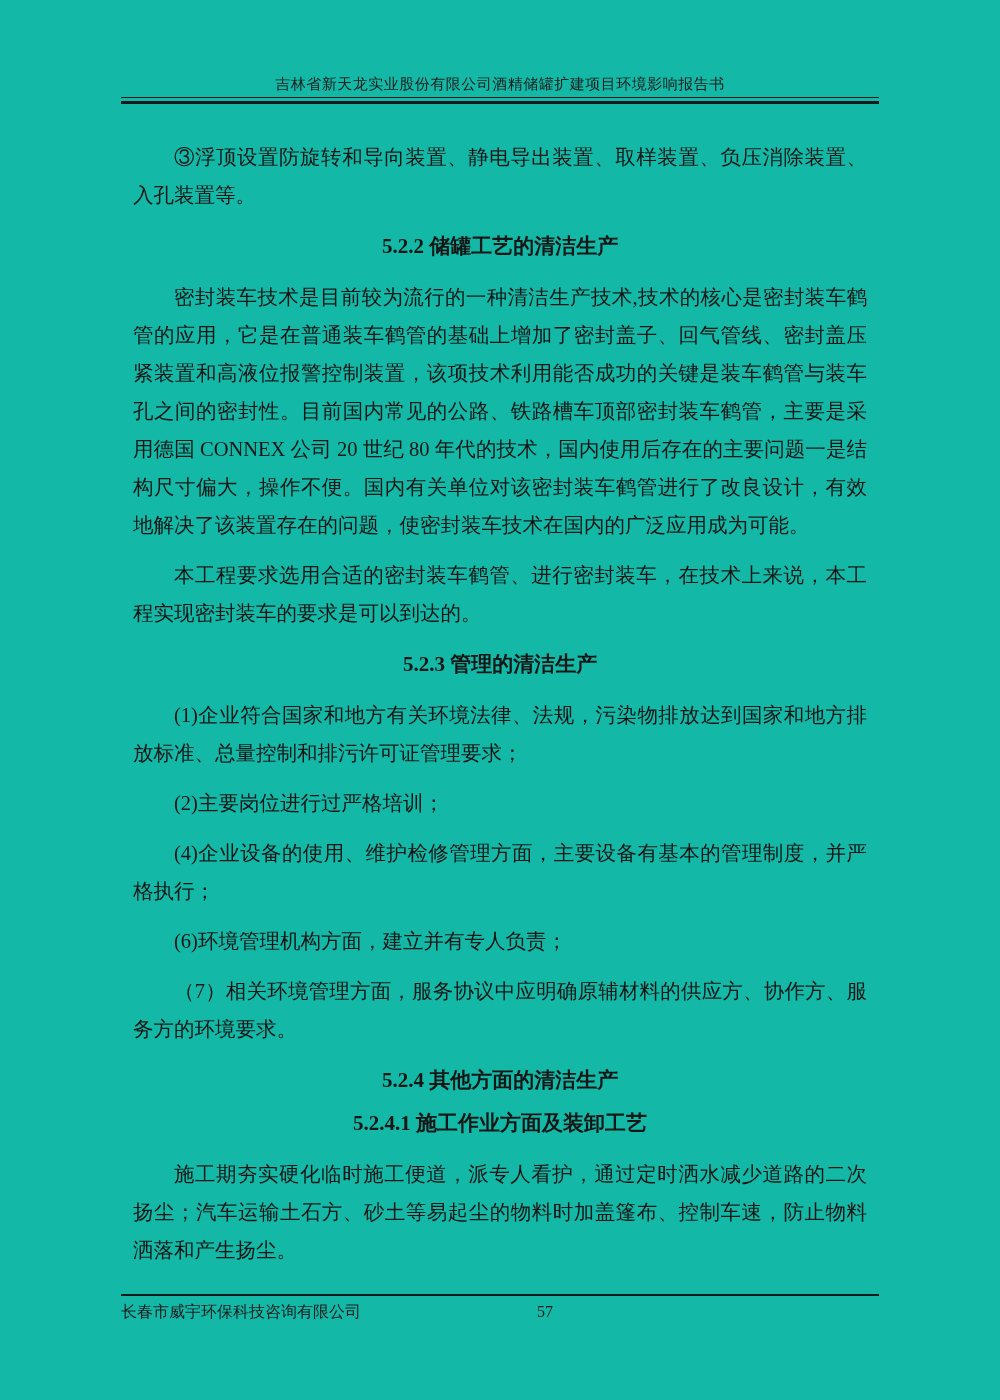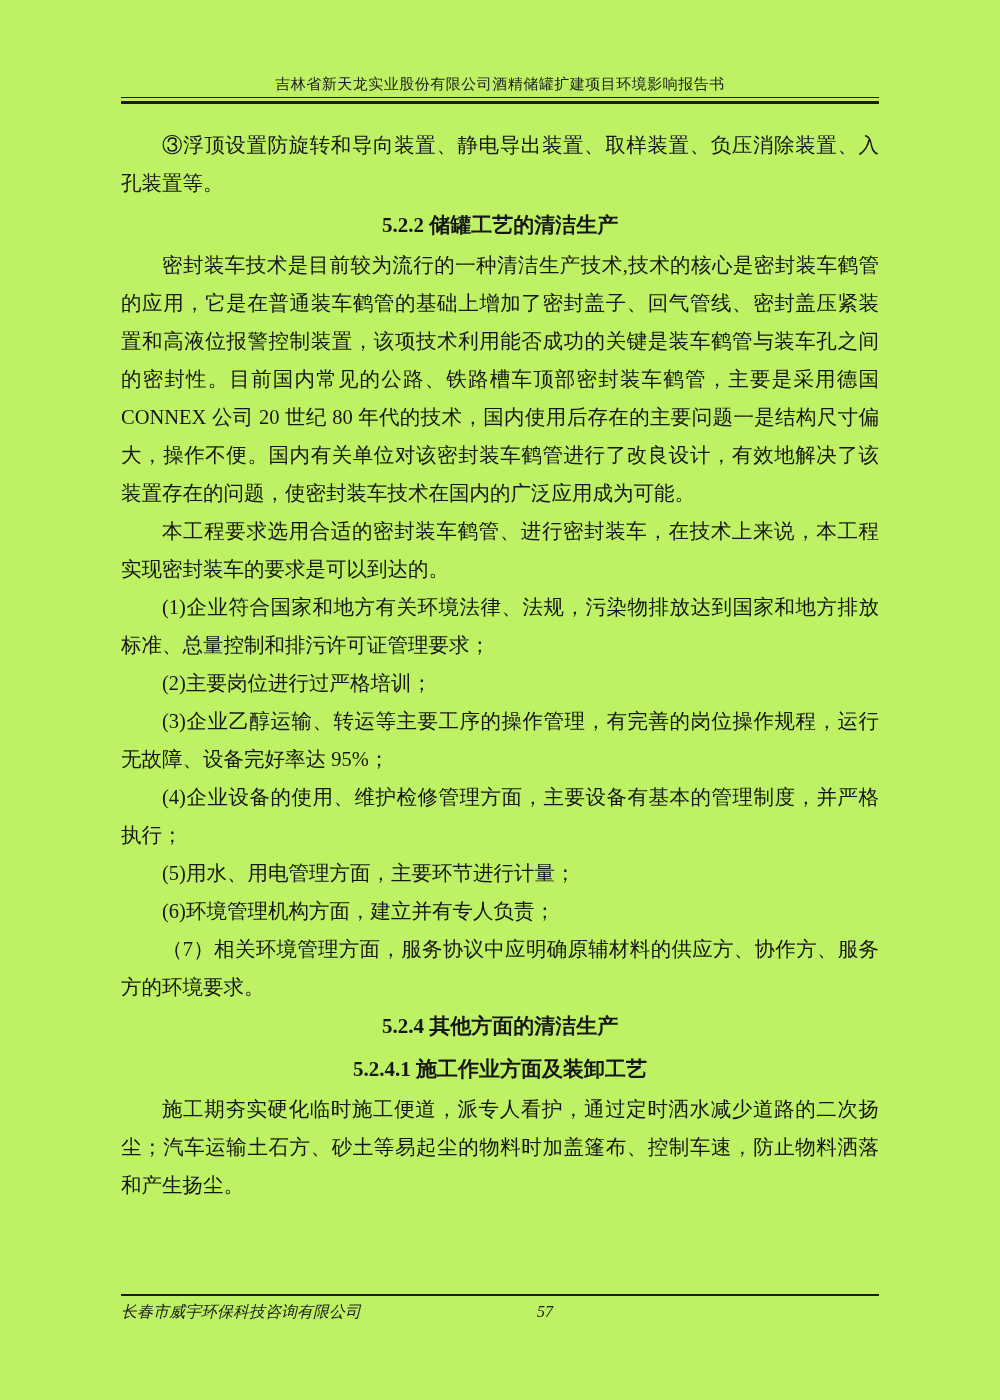--- a/index.html
+++ b/index.html
@@ -4,21 +4,21 @@
 <style>
   html, body {
     margin: 0;
     padding: 0;
     background: #ffffff;
   }
   .page {
     position: relative;
     width: 1000px;
     height: 1400px;
-    background: #bef264;
+    background: #14b8a6;
     overflow: hidden;
     font-family: "Liberation Serif", "DejaVu Serif", serif;
     color: #161616;
   }
   
   .header {
     position: absolute;
     left: 121px;
     width: 758px;
     top: 74px;
@@ -40,40 +40,39 @@
   .content {
     position: absolute;
     left: 121px;
     width: 758px;
     top: 126px;
     font-size: 20.5px;
     line-height: 38px;
     text-align: justify;
   }
   .para {
-    margin: 0;
+    margin: 12px;
     text-indent: 2em;
   }
   .heading {
     margin: 3px 0 1px 0;
     font-size: 21px;
     line-height: 40px;
     font-weight: bold;
     text-align: center;
   }
   .heading-gap {
     margin-top: 0;
   }
   
   .footer {
     position: absolute;
     left: 121px;
     width: 758px;
     top: 1294px;
-    font-style: italic;
   }
   .footer-rule {
     border-top: 2.5px solid #1a1a1a;
     margin-bottom: 5px;
   }
   .footer-row {
     position: relative;
     font-size: 16px;
     line-height: 22px;
     color: #1c1c1c;
@@ -97,25 +96,24 @@
   <div class="header">
     <div class="header-title">吉林省新天龙实业股份有限公司酒精储罐扩建项目环境影响报告书</div>
     <div class="header-rule"></div>
   </div>
 
   <div class="content">
     <p class="para">③浮顶设置防旋转和导向装置、静电导出装置、取样装置、负压消除装置、入孔装置等。</p>
     <h2 class="heading">5.2.2 储罐工艺的清洁生产</h2>
     <p class="para">密封装车技术是目前较为流行的一种清洁生产技术,技术的核心是密封装车鹤管的应用，它是在普通装车鹤管的基础上增加了密封盖子、回气管线、密封盖压紧装置和高液位报警控制装置，该项技术利用能否成功的关键是装车鹤管与装车孔之间的密封性。目前国内常见的公路、铁路槽车顶部密封装车鹤管，主要是采用德国 CONNEX 公司 20 世纪 80 年代的技术，国内使用后存在的主要问题一是结构尺寸偏大，操作不便。国内有关单位对该密封装车鹤管进行了改良设计，有效地解决了该装置存在的问题，使密封装车技术在国内的广泛应用成为可能。</p>
     <p class="para">本工程要求选用合适的密封装车鹤管、进行密封装车，在技术上来说，本工程实现密封装车的要求是可以到达的。</p>
+    <h2 class="heading">5.2.3 管理的清洁生产</h2>
     <p class="para">(1)企业符合国家和地方有关环境法律、法规，污染物排放达到国家和地方排放标准、总量控制和排污许可证管理要求；</p>
     <p class="para">(2)主要岗位进行过严格培训；</p>
-    <p class="para">(3)企业乙醇运输、转运等主要工序的操作管理，有完善的岗位操作规程，运行无故障、设备完好率达 95%；</p>
     <p class="para">(4)企业设备的使用、维护检修管理方面，主要设备有基本的管理制度，并严格执行；</p>
-    <p class="para">(5)用水、用电管理方面，主要环节进行计量；</p>
     <p class="para">(6)环境管理机构方面，建立并有专人负责；</p>
     <p class="para">（7）相关环境管理方面，服务协议中应明确原辅材料的供应方、协作方、服务方的环境要求。</p>
     <h2 class="heading heading-gap">5.2.4 其他方面的清洁生产</h2>
     <h2 class="heading">5.2.4.1 施工作业方面及装卸工艺</h2>
     <p class="para">施工期夯实硬化临时施工便道，派专人看护，通过定时洒水减少道路的二次扬尘；汽车运输土石方、砂土等易起尘的物料时加盖篷布、控制车速，防止物料洒落和产生扬尘。</p>
   </div>
 
   <div class="footer">
     <div class="footer-rule"></div>
     <div class="footer-row">

